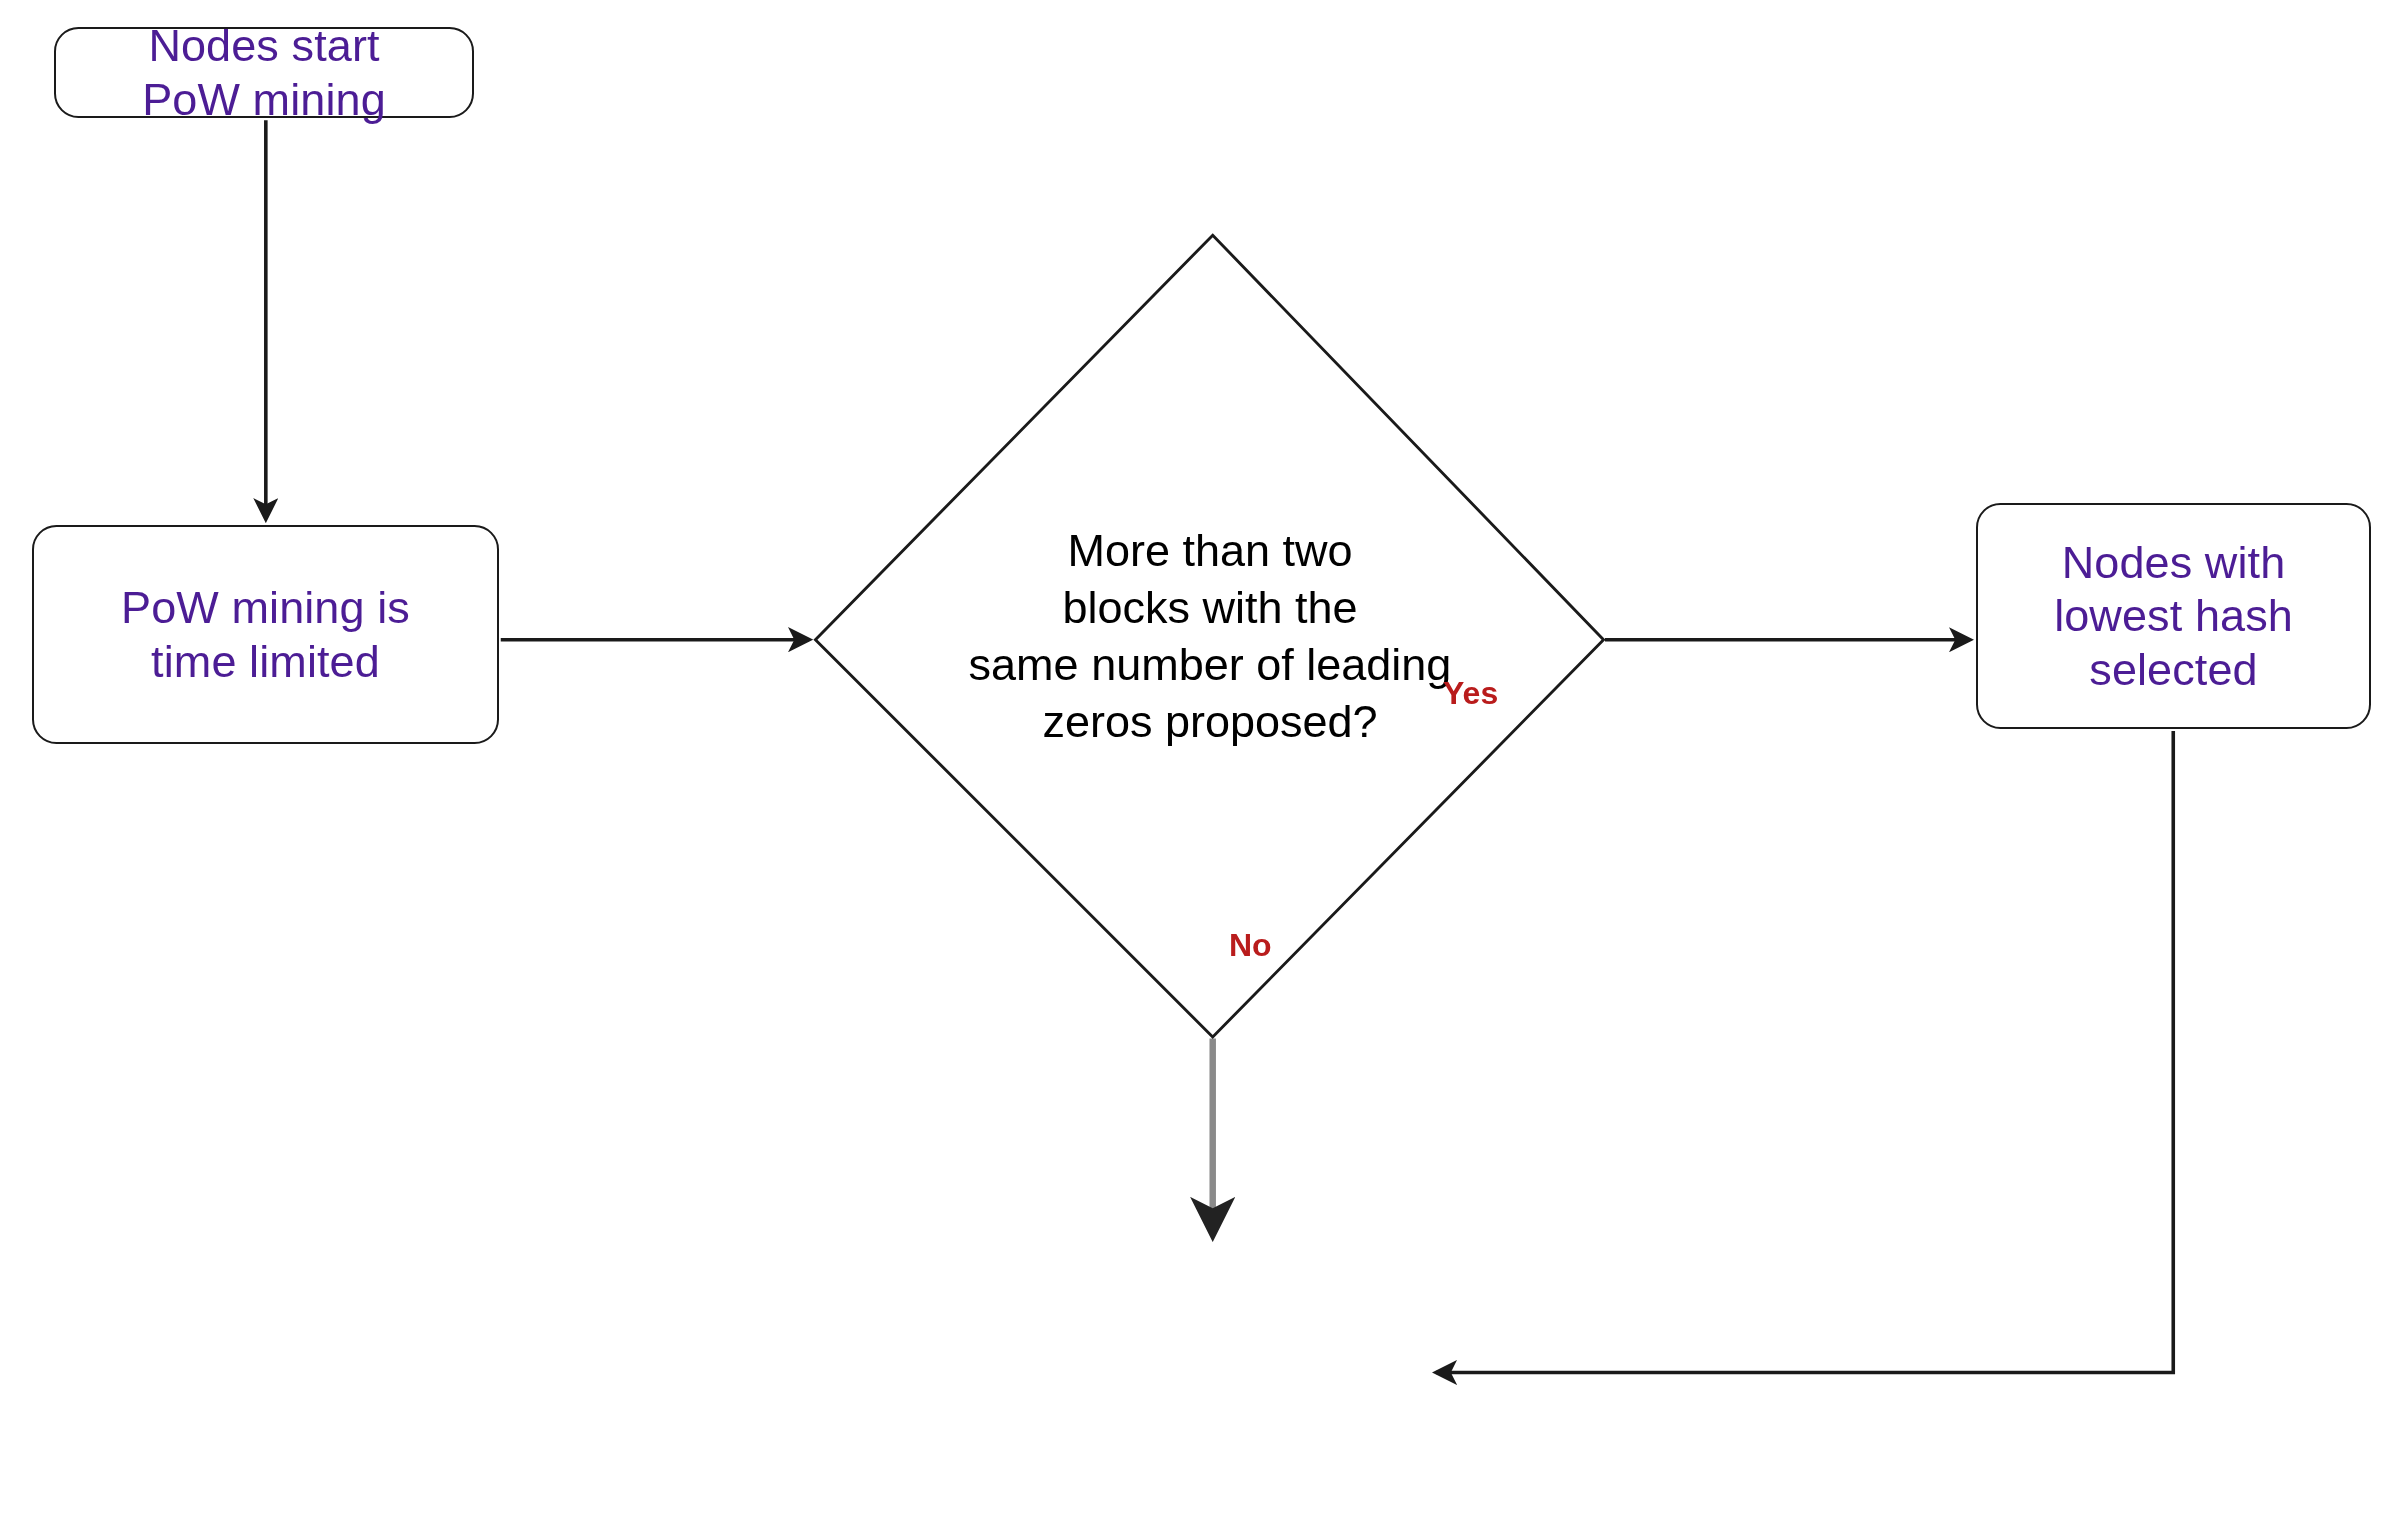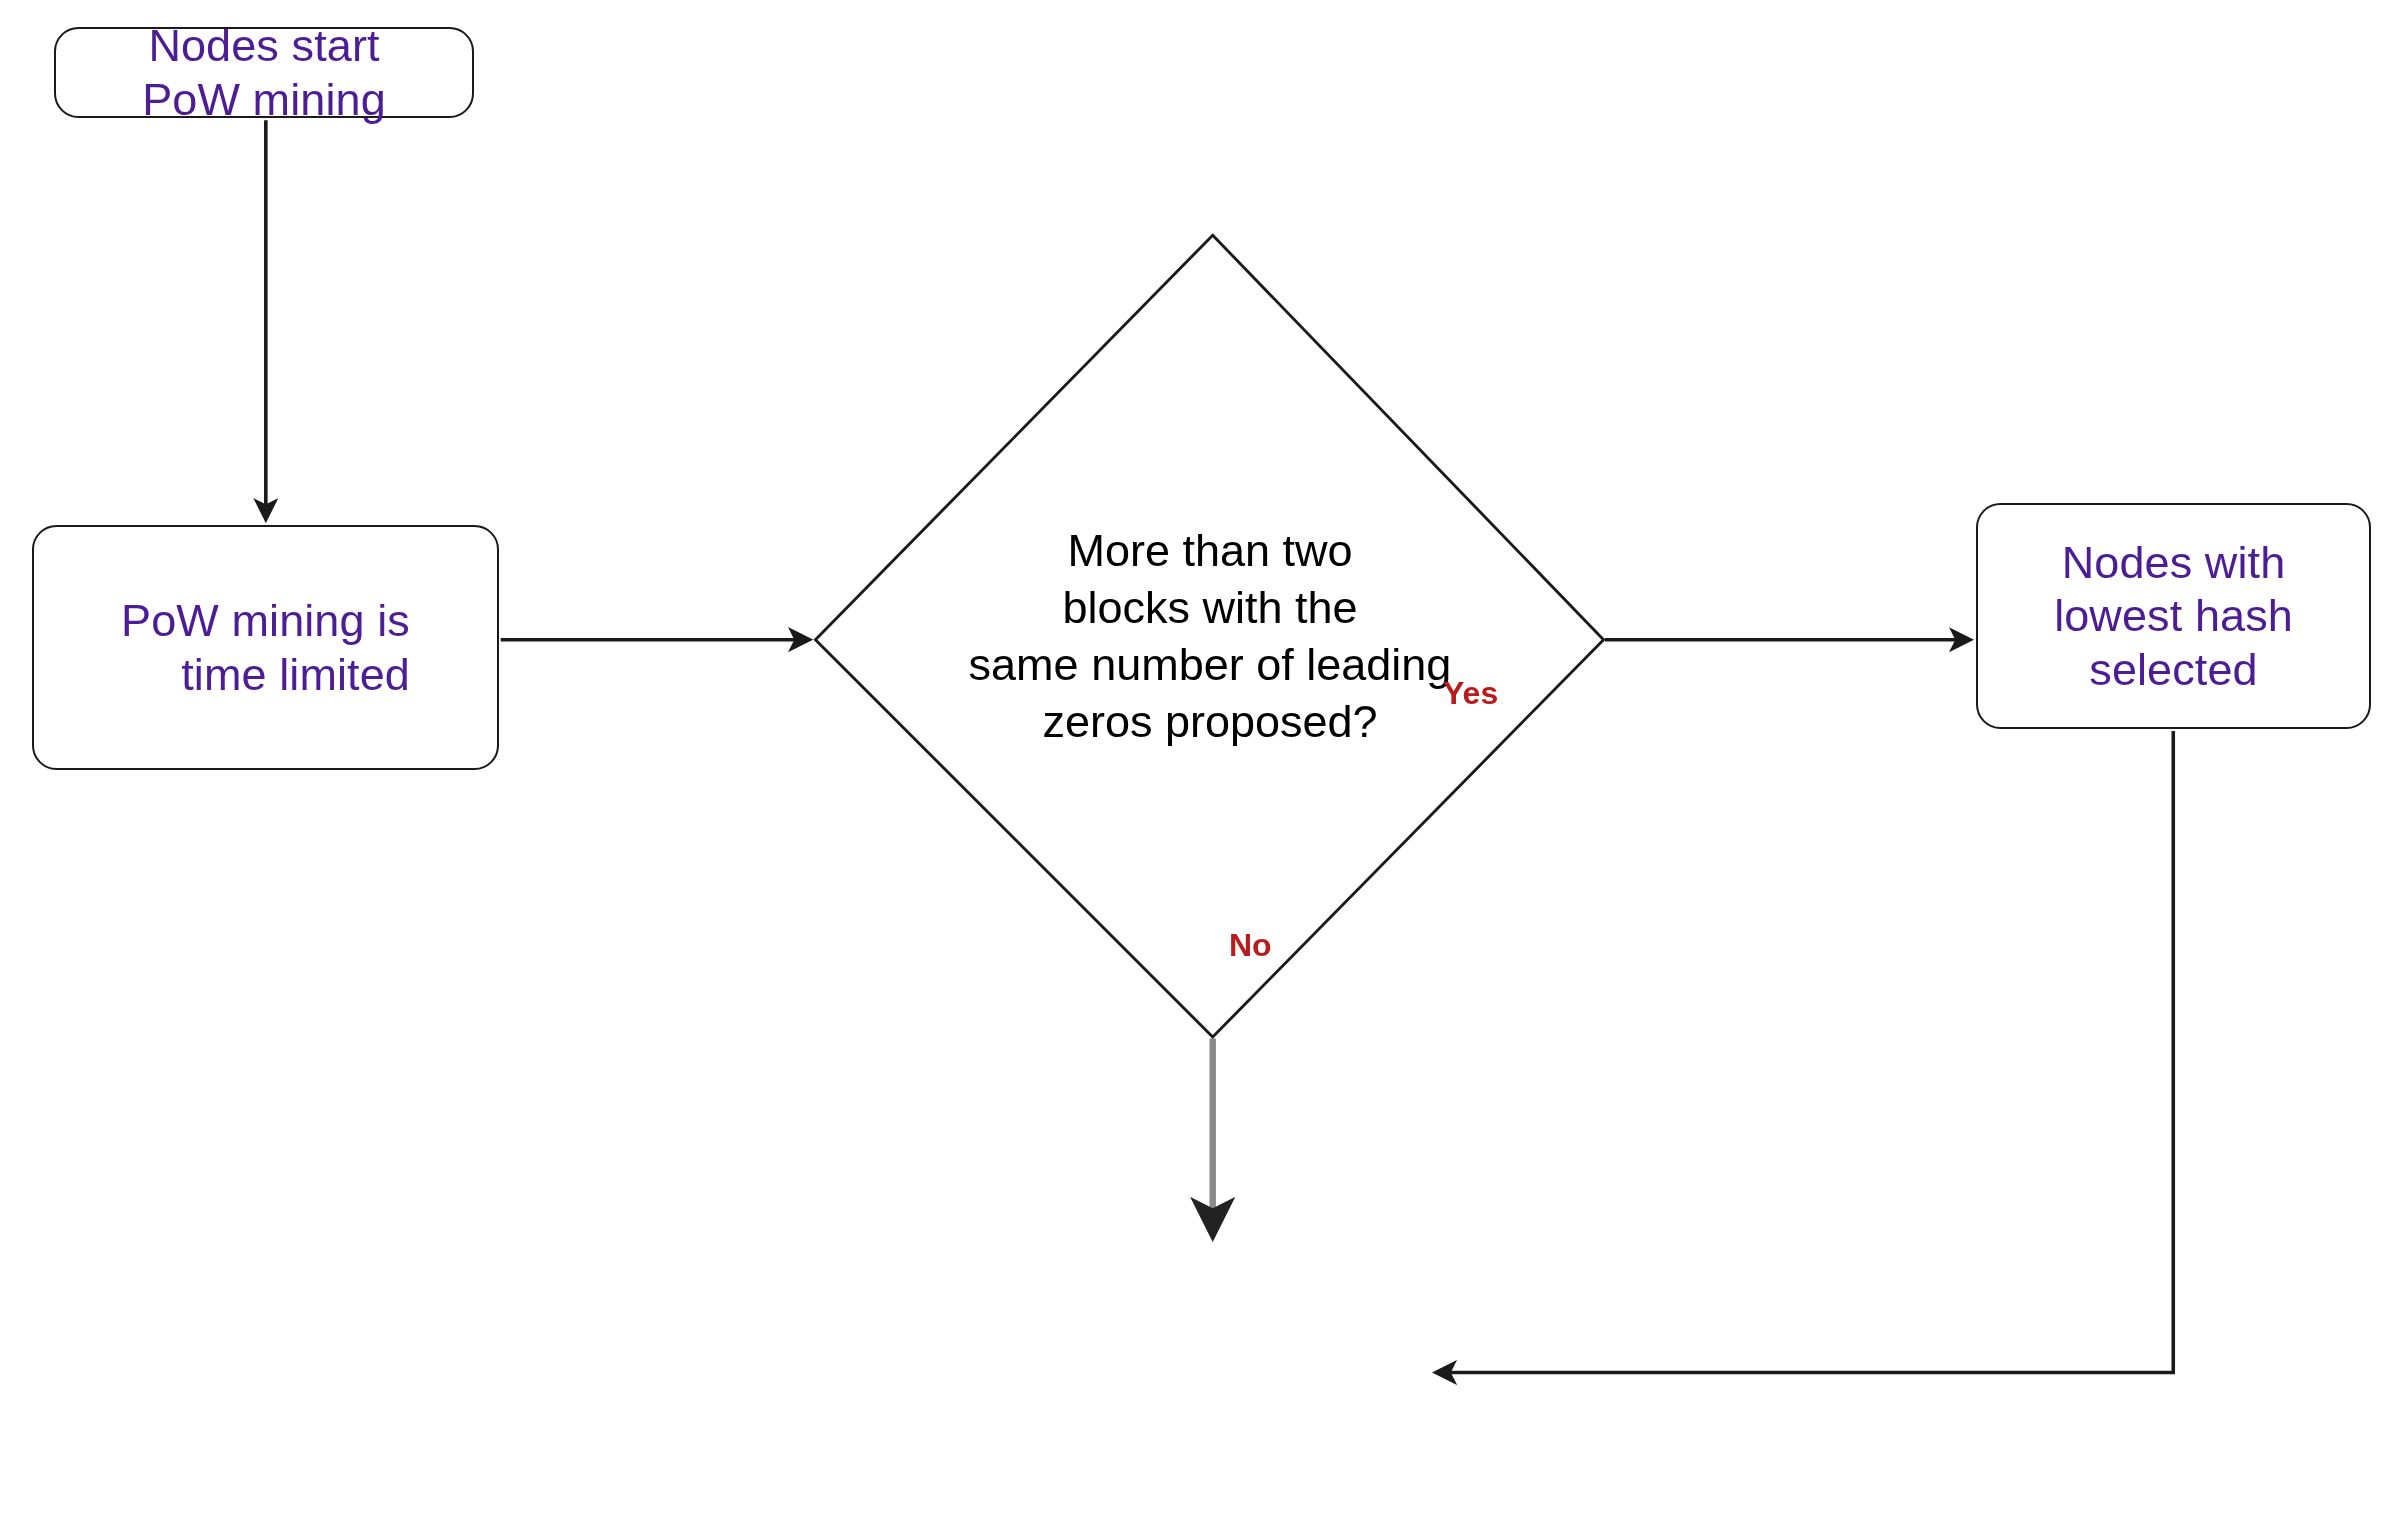--- a/index.html
+++ b/index.html
@@ -41,21 +41,21 @@
   }
   .box .label {
     font-size: 45px;
     line-height: 1.18;
     color: #4c1d95;
     white-space: pre-line;
     letter-spacing: 0.1px;
   }
   
   #node-start   { left: 54px;   top: 27px;   width: 420px; height: 91px; }
-  #node-timelimit { left: 32px; top: 525px;  width: 467px; height: 245px; text-align: right; }
+  #node-timelimit { left: 32px; top: 525px;  width: 467px; height: 219px; }
   #node-lowest  { left: 1976px; top: 503px;  width: 395px; height: 226px; }
   #node-added   { left: 995px; top: 1243px; width: 435px; height: 269px; }
 
   #node-added .label {
     width: 532px;   
     margin-left: 0;
   }
 
   
   #node-decision {

